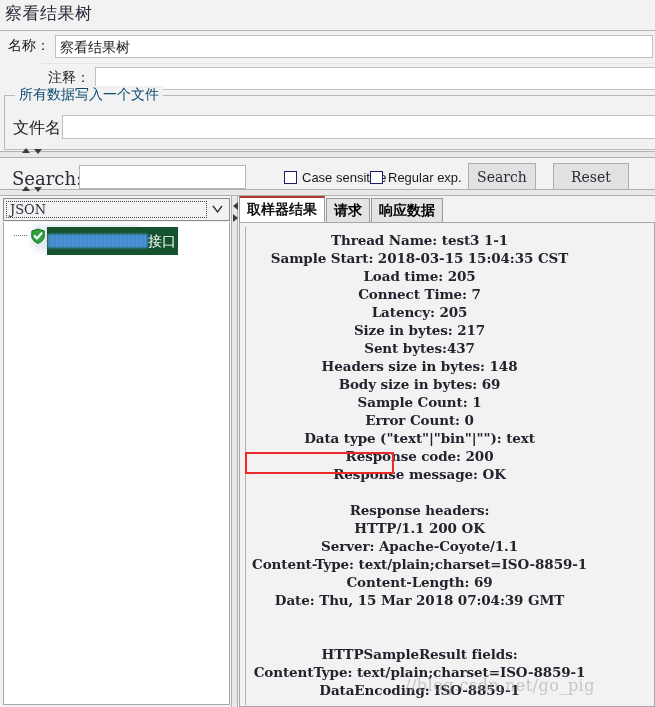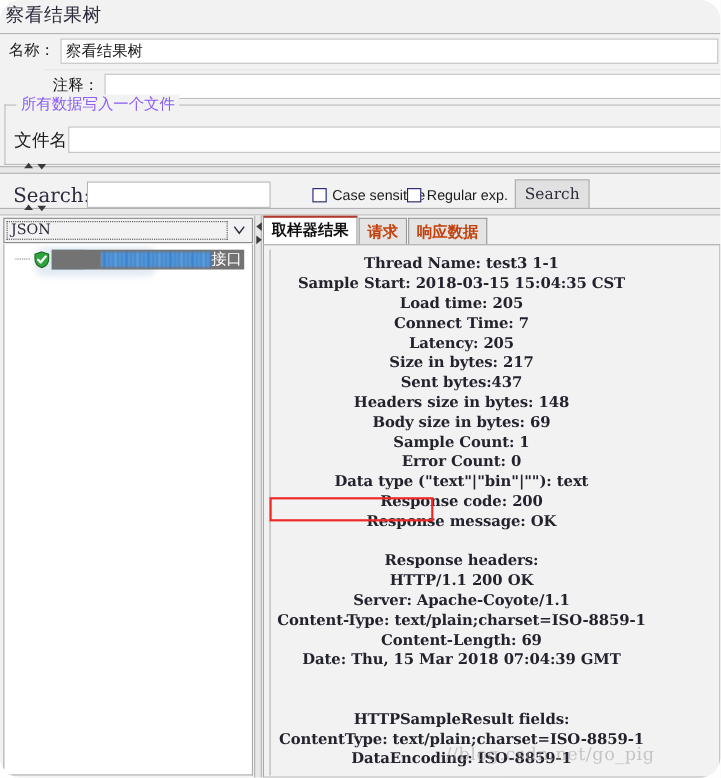--- a/index.html
+++ b/index.html
@@ -8,21 +8,20 @@
     width: 655px; height: 707px;
     background: #ffffff;
     font-family: "Liberation Sans", sans-serif;
     overflow: hidden;
   }
   #app {
     position: relative;
     width: 655px; height: 707px;
     background: #f2f2f2;
     overflow: hidden;
-    border-radius: 19px;
   }
 
   
   .title-bar {
     position: absolute; left: 0; top: 0; width: 655px; height: 31px;
     background: #f2f2f2;
     border-bottom: 1px solid #b4b4b4;
   }
   .title-bar .title-text {
     position: absolute; left: 5px; top: 2px;
@@ -59,21 +58,21 @@
   .group-box {
     position: absolute; left: 4px; top: 95px;
     width: 651px; height: 55px;
     border: 1px solid #b9b9b9;
     border-right: none;
     background: #f2f2f2;
   }
   .group-box .legend {
     position: absolute; left: 10px; top: -10px;
     background: #f2f2f2; padding: 0 4px;
-    font-size: 14px; color: #8b5cf6;
+    font-size: 14px; color: #0c4a6e;
     font-family: "DejaVu Sans", sans-serif;
   }
   .group-box .fl2 {
     position: absolute; left: 8px; top: 22px;
     font-size: 16px; color: #1b1b1b;
     font-family: "DejaVu Sans", sans-serif;
     text-align: center;
   }
   .group-box .fi2 {
     position: absolute; left: 57px; top: 19px;
@@ -207,23 +206,23 @@
   }
   .node-blur {
     position: absolute; left: 28px; top: 0px;
     width: 110px; height: 26px;
     background: rgba(214,224,236,.72);
     filter: blur(3px);
     border-radius: 8px;
   }
   .node-sel {
     position: absolute; left: 43px; top: 2px;
-    height: 18px;
-    background: #737373;
-    display: flex; align-items: center; padding-left: 44px;
+    height: 28px;
+    background: #14532d;
+    display: flex; align-items: center;
   }
   .node-blurtext {
     width: 100px; height: 14px;
     margin-left: 1px;
     background: repeating-linear-gradient(90deg,
       #6aa6e0 0 2px, #2d7dd2 2px 4px);
     filter: blur(1.2px);
     opacity: .95;
   }
   .node-visible {
@@ -254,21 +253,21 @@
   }
   .tabs {
     position: absolute; left: 0; top: 0;
     width: 416px; height: 26px;
     display: flex; align-items: flex-end;
   }
   .tab {
     height: 24px;
     padding: 0 7px;
     display: flex; align-items: center;
-    font-size: 14px; color: #c2410c;
+    font-size: 14px; color: #000000;
     font-family: "DejaVu Sans", sans-serif;
     border: 1px solid #9a9a9a;
     border-bottom: none;
     background: #e4e4e4;
     margin-right: 1px;
     white-space: nowrap;
   }
   .tab.active {
     background: #ffffff;
     height: 26px;
@@ -358,20 +357,21 @@
       <span class="chk-box"></span>
       <span class="chk-label">Case sensitive</span>
     </div>
 
     <div class="chk-wrap" id="chk-regex">
       <span class="chk-box"></span>
       <span class="chk-label">Regular exp.</span>
     </div>
 
     <div class="btn" id="btn-search">Search</div>
+    <div class="btn" id="btn-reset">Reset</div>
   </div>
 
   <div class="splitter-h" style="top:189px;">
     <div class="tri tri-up" style="left:22px; top:-4px;"></div>
     <div class="tri tri-down" style="left:34px; top:-3px;"></div>
   </div>
 
   <div class="main-area">
 
     <div class="left-panel">

